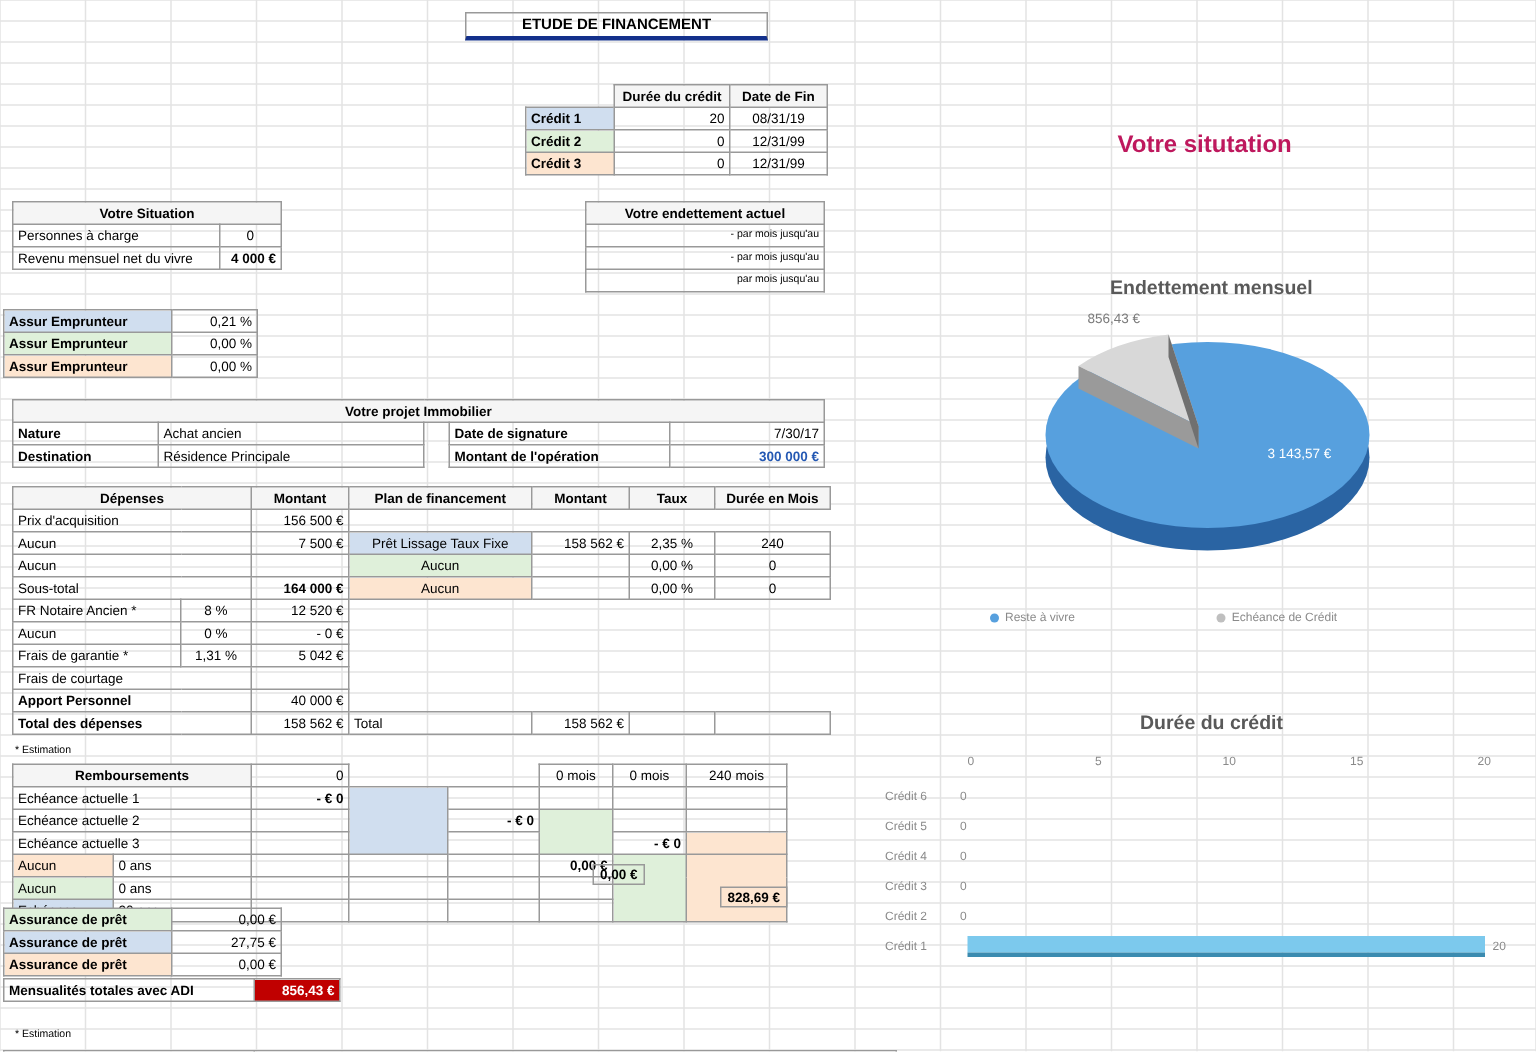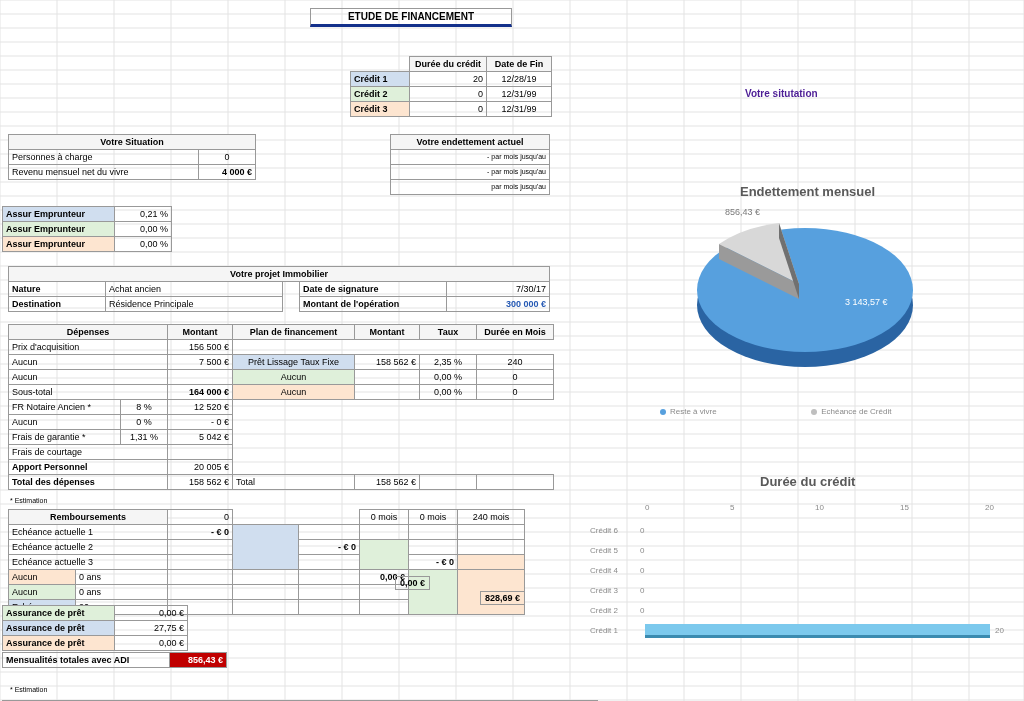--- a/index.html
+++ b/index.html
@@ -111,36 +111,36 @@
 <table style="left:350px;top:56px">
   <tbody>
         <tr>
           <td style="border:0"></td>
           <td class="hdr" style="width:70px">Durée du crédit</td>
           <td class="hdr" style="width:58px">Date de Fin</td>
         </tr>
   <tr>
           <td class="blue bold" style="width:52px">Crédit 1</td>
           <td class="right">20</td>
-          <td class="center">12/28/19</td>
+          <td class="center">08/31/19</td>
         </tr>
   <tr>
           <td class="green bold">Crédit 2</td>
           <td class="right">0</td>
           <td class="center">12/31/99</td>
         </tr>
   <tr>
           <td class="orange bold">Crédit 3</td>
           <td class="right">0</td>
           <td class="center">12/31/99</td>
         </tr>
 </tbody>
     </table>
 
-<table style="left:8px;top:134px;width:248px">
+<table style="left:8px;top:134px;width:180px">
   <tbody>
         <tr>
           <td colspan="2" class="hdr">Votre Situation</td>
         </tr>
   <tr>
           <td>Personnes à charge</td>
           <td class="center">0</td>
         </tr>
   <tr>
           <td>Revenu mensuel net du vivre</td>
@@ -262,21 +262,21 @@
           <td class="right">5 042 €</td>
           <td colspan="4" style="border:0"></td>
         </tr>
   <tr>
           <td colspan="2">Frais de courtage</td>
           <td></td>
           <td colspan="4" style="border:0"></td>
         </tr>
   <tr>
           <td colspan="2" class="bold">Apport Personnel</td>
-          <td class="right">20 005 €</td>
+          <td class="right">40 000 €</td>
           <td colspan="4" style="border:0"></td>
         </tr>
   <tr>
           <td colspan="2" class="bold">Total des dépenses</td>
           <td class="right">158 562 €</td>
           <td>Total</td>
           <td class="right">158 562 €</td>
           <td></td>
           <td></td>
         </tr>
@@ -380,21 +380,21 @@
 <table style="left:2px;top:700px;width:596px">
   <tbody>
         <tr>
           <td class="bold" style="width:160px">Taux d'endettement</td>
           <td class="center redtext">35,31 %</td>
         </tr>
 </tbody>
     </table>
 <div style="position:absolute;left:10px;top:686px;font-size:7px">* Estimation</div>
 
-<div class="charttitle" style="left:745px;top:88px;color:#4c1d95;font-size:10px">Votre situtation</div>
+<div class="charttitle" style="left:745px;top:88px;color:#be185d;font-size:16px">Votre situtation</div>
 <div class="charttitle" style="left:740px;top:184px">Endettement mensuel</div>
 
 <svg style="position:absolute;left:670px;top:195px" width="260" height="200">
   <ellipse cx="135" cy="110" rx="108" ry="62" fill="#2a64a3"></ellipse>
   <ellipse cx="135" cy="95" rx="108" ry="62" fill="#57a0de"></ellipse>
   <path d="M135 95 L55 55 A108 62 0 0 1 115 34 Z" fill="#d8d8d8" transform="translate(-6,-6)"></path>
   <path d="M129 89 L49 49 L49 64 L129 104 Z" fill="#9a9a9a"></path>
   <path d="M129 89 L109 28 L109 43 L129 104 Z" fill="#707070"></path>
   <text x="55" y="20" fill="#7a7a7a" font-size="9">856,43 €</text>
   <text x="175" y="110" fill="#fff" font-size="9">3 143,57 €</text>

